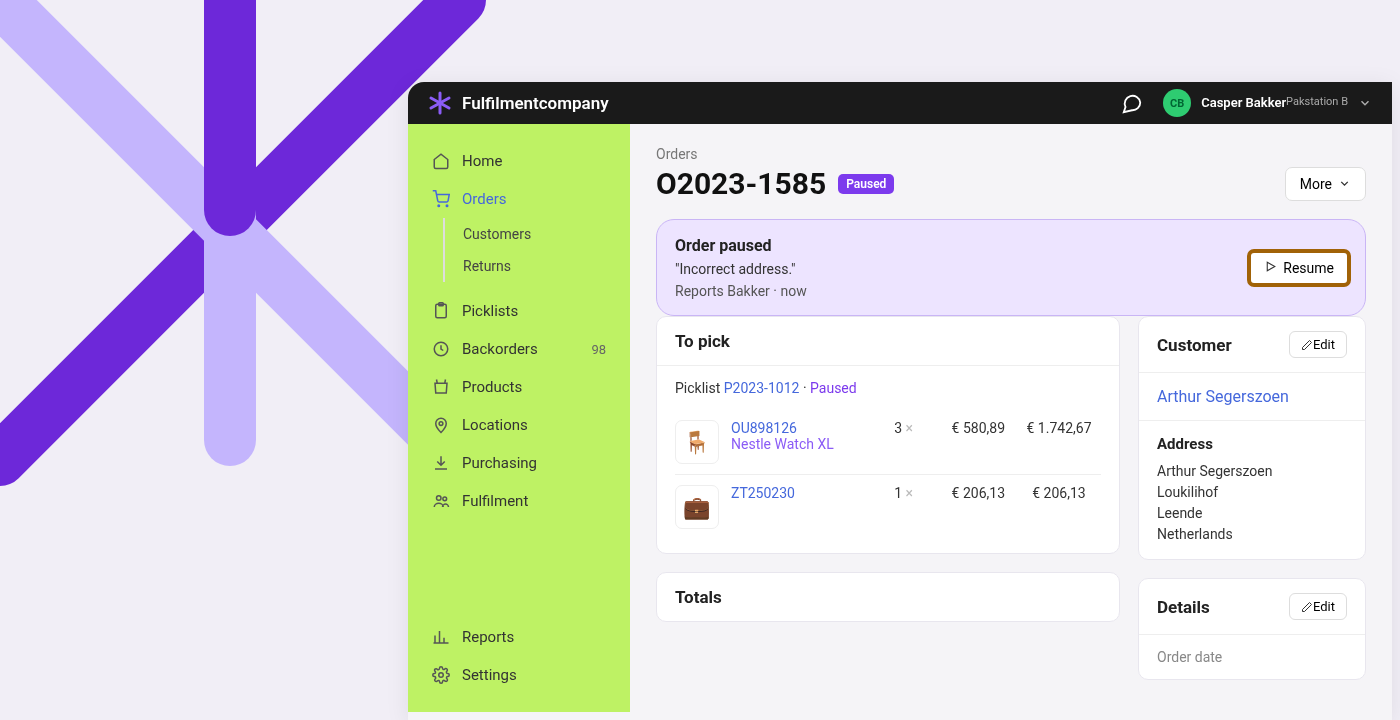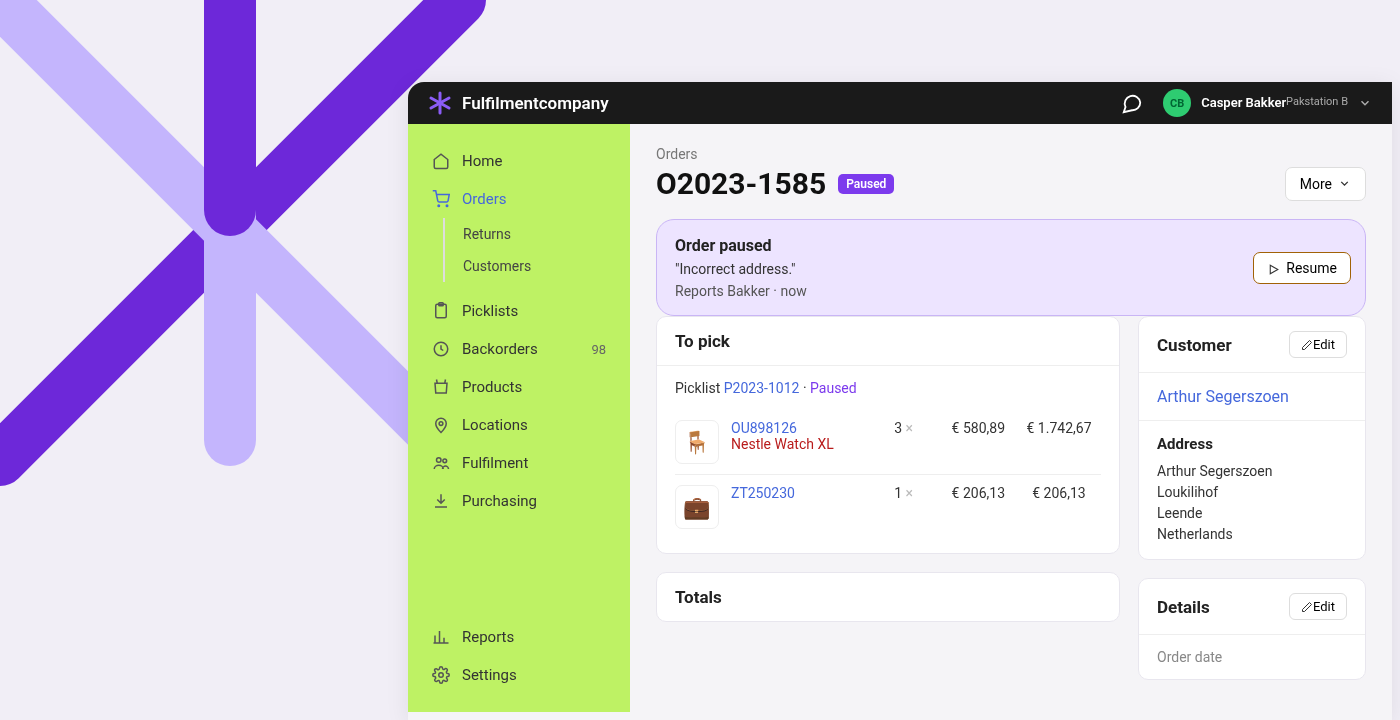--- a/index.html
+++ b/index.html
@@ -29,37 +29,37 @@
 .main{flex:1;padding:22px 26px;overflow:auto}
 .crumb{color:#777;font-size:14px;margin-bottom:4px}
 .title-row{display:flex;align-items:center;gap:12px;margin-bottom:18px}
 .title{font-size:30px;font-weight:700;color:#111}
 .badge-paused{background:#7c3aed;color:#fff;font-size:12px;font-weight:600;padding:3px 8px;border-radius:5px}
 .more-btn{margin-left:auto;background:#fff;border:1px solid #ddd;border-radius:7px;padding:8px 14px;font-size:14px;display:flex;align-items:center;gap:6px;cursor:pointer}
 .alert{background:#ede4ff;border:1px solid #c9b5f5;border-radius:18px;padding:16px 18px;position:relative}
 .alert-title{font-weight:700;font-size:16px;color:#222;margin-bottom:6px}
 .alert-msg{font-size:14px;color:#333;margin-bottom:6px}
 .alert-meta{font-size:14px;color:#555}
-.resume-btn{position:absolute;right:14px;top:50%;transform:translateY(-50%);background:#fff;border:1px solid #a16207;border-radius:7px;padding:7px 13px;font-size:14px;display:flex;align-items:flex-end;gap:6px;cursor:pointer}
+.resume-btn{position:absolute;right:14px;top:50%;transform:translateY(-50%);background:#fff;border:4px solid #a16207;border-radius:7px;padding:7px 13px;font-size:14px;display:flex;align-items:flex-start;gap:6px;cursor:pointer}
 .cols{display:flex;gap:18px}
 .col-left{flex:1}
 .col-right{width:228px}
 .card{background:#fff;border:1px solid #e8e6ee;border-radius:10px;margin-bottom:18px}
 .card-head{padding:14px 18px;display:flex;align-items:center;justify-content:space-between;border-bottom:1px solid #eee}
 .card-title{font-weight:700;font-size:17px;color:#222}
 .card-body{padding:14px 18px}
 .picklist-row{font-size:14px;color:#333;margin-bottom:14px}
 .link{color:#4568dc;cursor:pointer}
 .purple-link{color:#7c3aed;cursor:pointer}
 .line-item{display:flex;align-items:flex-start;gap:12px;padding:10px 0;border-top:1px solid #eee}
 .line-item:first-of-type{border-top:none}
 .thumb{width:44px;height:44px;border:1px solid #eee;border-radius:7px;display:flex;align-items:center;justify-content:center;font-size:22px;flex-shrink:0}
 .li-info{flex:1;min-width:0}
 .li-sku{color:#4568dc;font-size:14px;cursor:pointer}
-.li-name{font-size:14px;color:#b91c1c}
+.li-name{font-size:14px;color:#8b5cf6}
 .li-qty{font-size:14px;color:#333;white-space:nowrap}
 .li-price{font-size:14px;color:#333;width:80px;text-align:right;white-space:nowrap}
 .li-total{font-size:14px;color:#333;width:84px;text-align:center;white-space:nowrap}
 .mult{color:#bbb}
 .edit-btn{background:#fff;border:1px solid #ddd;border-radius:6px;padding:5px 11px;font-size:13px;display:flex;align-items:center;cursor:pointer}
 .addr-head{font-weight:700;font-size:15px;margin-bottom:8px;color:#222}
 .addr-line{font-size:14px;color:#333;line-height:1.5}
 .muted{color:#888;font-size:14px}
 svg{display:block}
 </style>
@@ -124,22 +124,22 @@
         <span class="icon">
             <svg viewBox="0 0 24 24" fill="none" stroke="#4568dc" stroke-width="2">
               <circle cx="9" cy="21" r="1"></circle>
               <circle cx="20" cy="21" r="1"></circle>
               <path d="M1 1h4l2.7 13.4a2 2 0 0 0 2 1.6h9.7a2 2 0 0 0 2-1.6L23 6H6"></path>
             </svg>
           </span>
         <span>Orders</span>
       </div>
       <div class="nav-sub-wrap">
+        <div class="nav-sub"><span>Customers</span></div>
         <div class="nav-sub"><span>Returns</span></div>
-        <div class="nav-sub"><span>Customers</span></div>
       </div>
       <div style="height:10px"></div>
       <div class="nav-item">
         <span class="icon">
             <svg viewBox="0 0 24 24" fill="none" stroke="#555" stroke-width="2">
               <rect x="5" y="3" width="14" height="18" rx="2"></rect>
               <rect x="9" y="1" width="6" height="4" rx="1"></rect>
             </svg>
           </span>
         <span>Picklists</span>
@@ -163,38 +163,38 @@
         <span>Products</span>
       </div>
       <div class="nav-item">
         <span class="icon">
             <svg viewBox="0 0 24 24" fill="none" stroke="#555" stroke-width="2">
               <path d="M12 22s7-7 7-12a7 7 0 1 0-14 0c0 5 7 12 7 12z"></path>
               <circle cx="12" cy="10" r="2.5"></circle>
             </svg>
           </span>
         <span>Locations</span>
+      </div>
+      <div class="nav-item">
+        <span class="icon">
+            <svg viewBox="0 0 24 24" fill="none" stroke="#555" stroke-width="2">
+              <path d="M12 3v12m-5-5l5 5 5-5M4 20h16"></path>
+            </svg>
+          </span>
+        <span>Purchasing</span>
       </div>
       <div class="nav-item">
         <span class="icon">
             <svg viewBox="0 0 24 24" fill="none" stroke="#555" stroke-width="2">
               <circle cx="9" cy="8" r="3"></circle>
               <circle cx="17" cy="9" r="2.5"></circle>
               <path d="M3 20c0-3 3-5 6-5s6 2 6 5M14 20c0-2 2-4 4-4s4 2 4 4"></path>
             </svg>
           </span>
         <span>Fulfilment</span>
-      </div>
-      <div class="nav-item">
-        <span class="icon">
-            <svg viewBox="0 0 24 24" fill="none" stroke="#555" stroke-width="2">
-              <path d="M12 3v12m-5-5l5 5 5-5M4 20h16"></path>
-            </svg>
-          </span>
-        <span>Purchasing</span>
       </div>
       <div class="nav-lower">
         <div class="nav-item">
           <span class="icon">
               <svg viewBox="0 0 24 24" fill="none" stroke="#555" stroke-width="2">
                 <path d="M4 20V10M10 20V4M16 20v-7M22 20H2"></path>
               </svg>
             </span>
           <span>Reports</span>
         </div>

